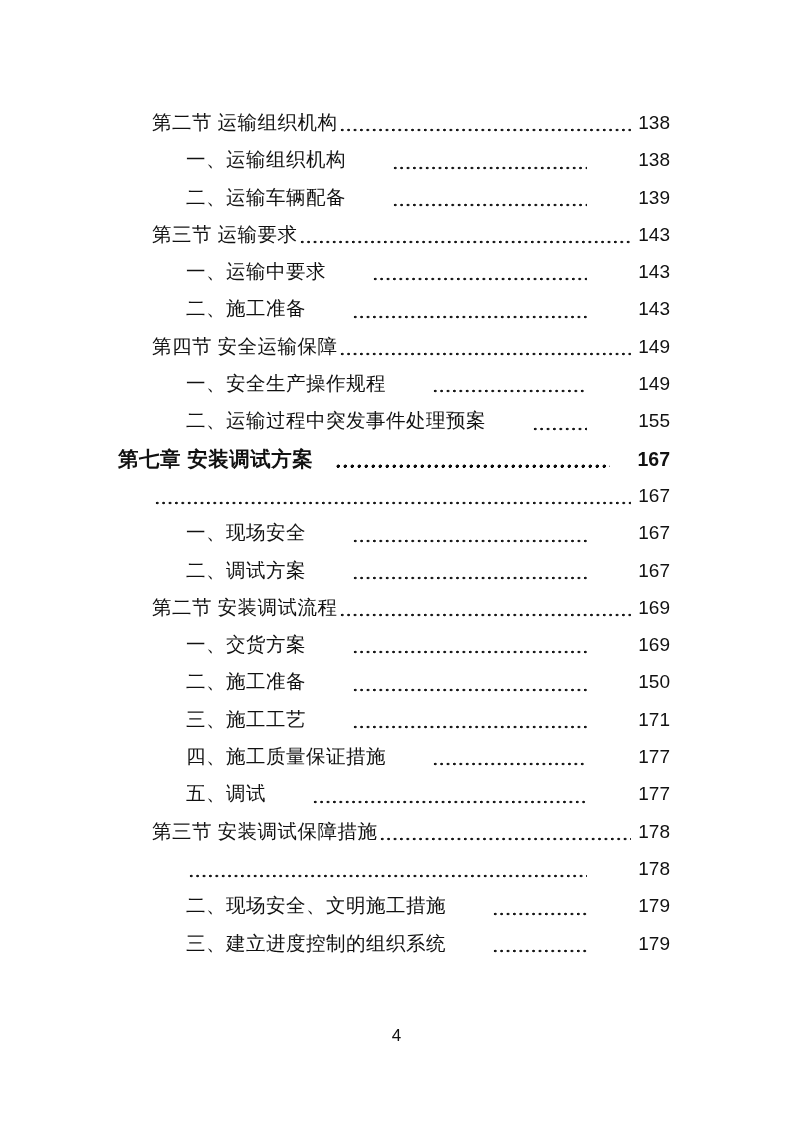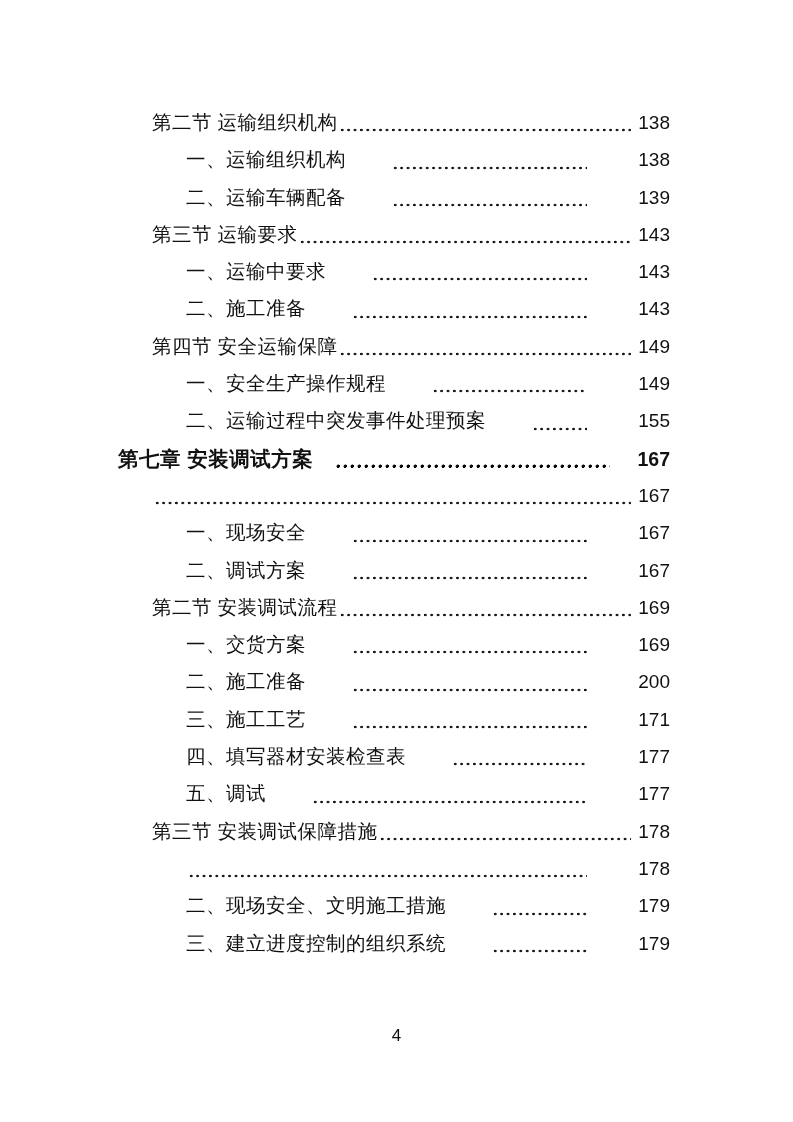--- a/index.html
+++ b/index.html
@@ -181,31 +181,31 @@
 
       <div class="toc-row lv-item">
         <span class="toc-title">一、交货方案</span>
         <span class="toc-leader"></span>
         <span class="toc-page">169</span>
       </div>
 
       <div class="toc-row lv-item">
         <span class="toc-title">二、施工准备</span>
         <span class="toc-leader"></span>
-        <span class="toc-page">200</span>
+        <span class="toc-page">150</span>
       </div>
 
       <div class="toc-row lv-item">
         <span class="toc-title">三、施工工艺</span>
         <span class="toc-leader"></span>
         <span class="toc-page">171</span>
       </div>
 
       <div class="toc-row lv-item">
-        <span class="toc-title">四、填写器材安装检查表</span>
+        <span class="toc-title">四、施工质量保证措施</span>
         <span class="toc-leader"></span>
         <span class="toc-page">177</span>
       </div>
 
       <div class="toc-row lv-item">
         <span class="toc-title">五、调试</span>
         <span class="toc-leader"></span>
         <span class="toc-page">177</span>
       </div>
 

